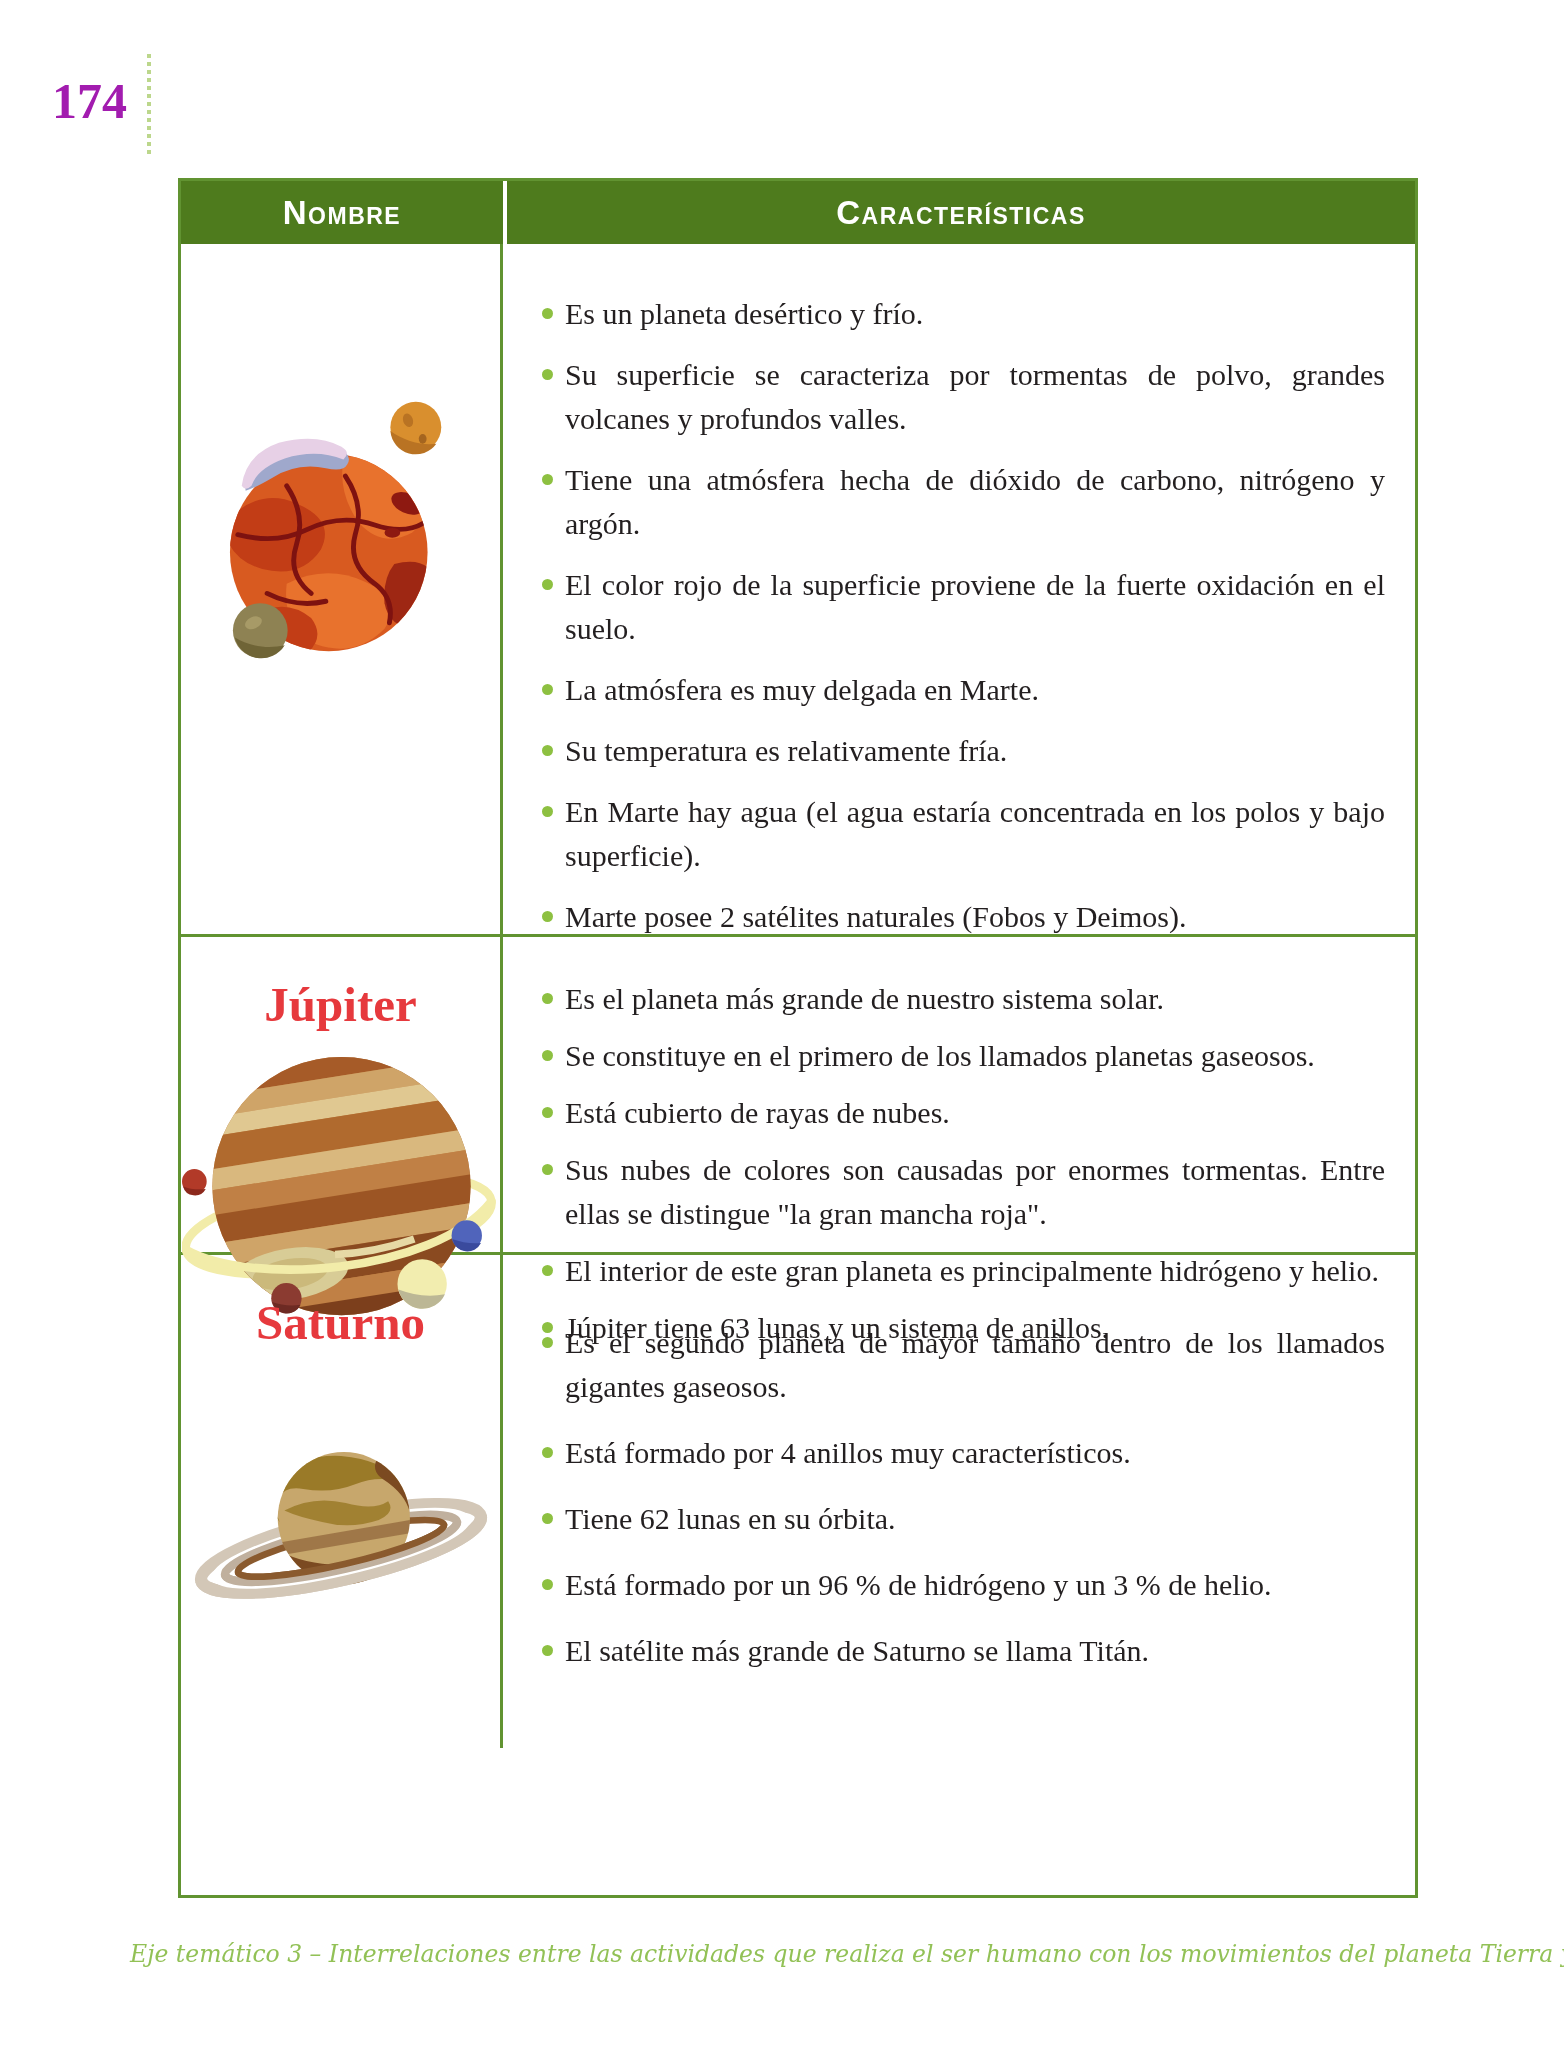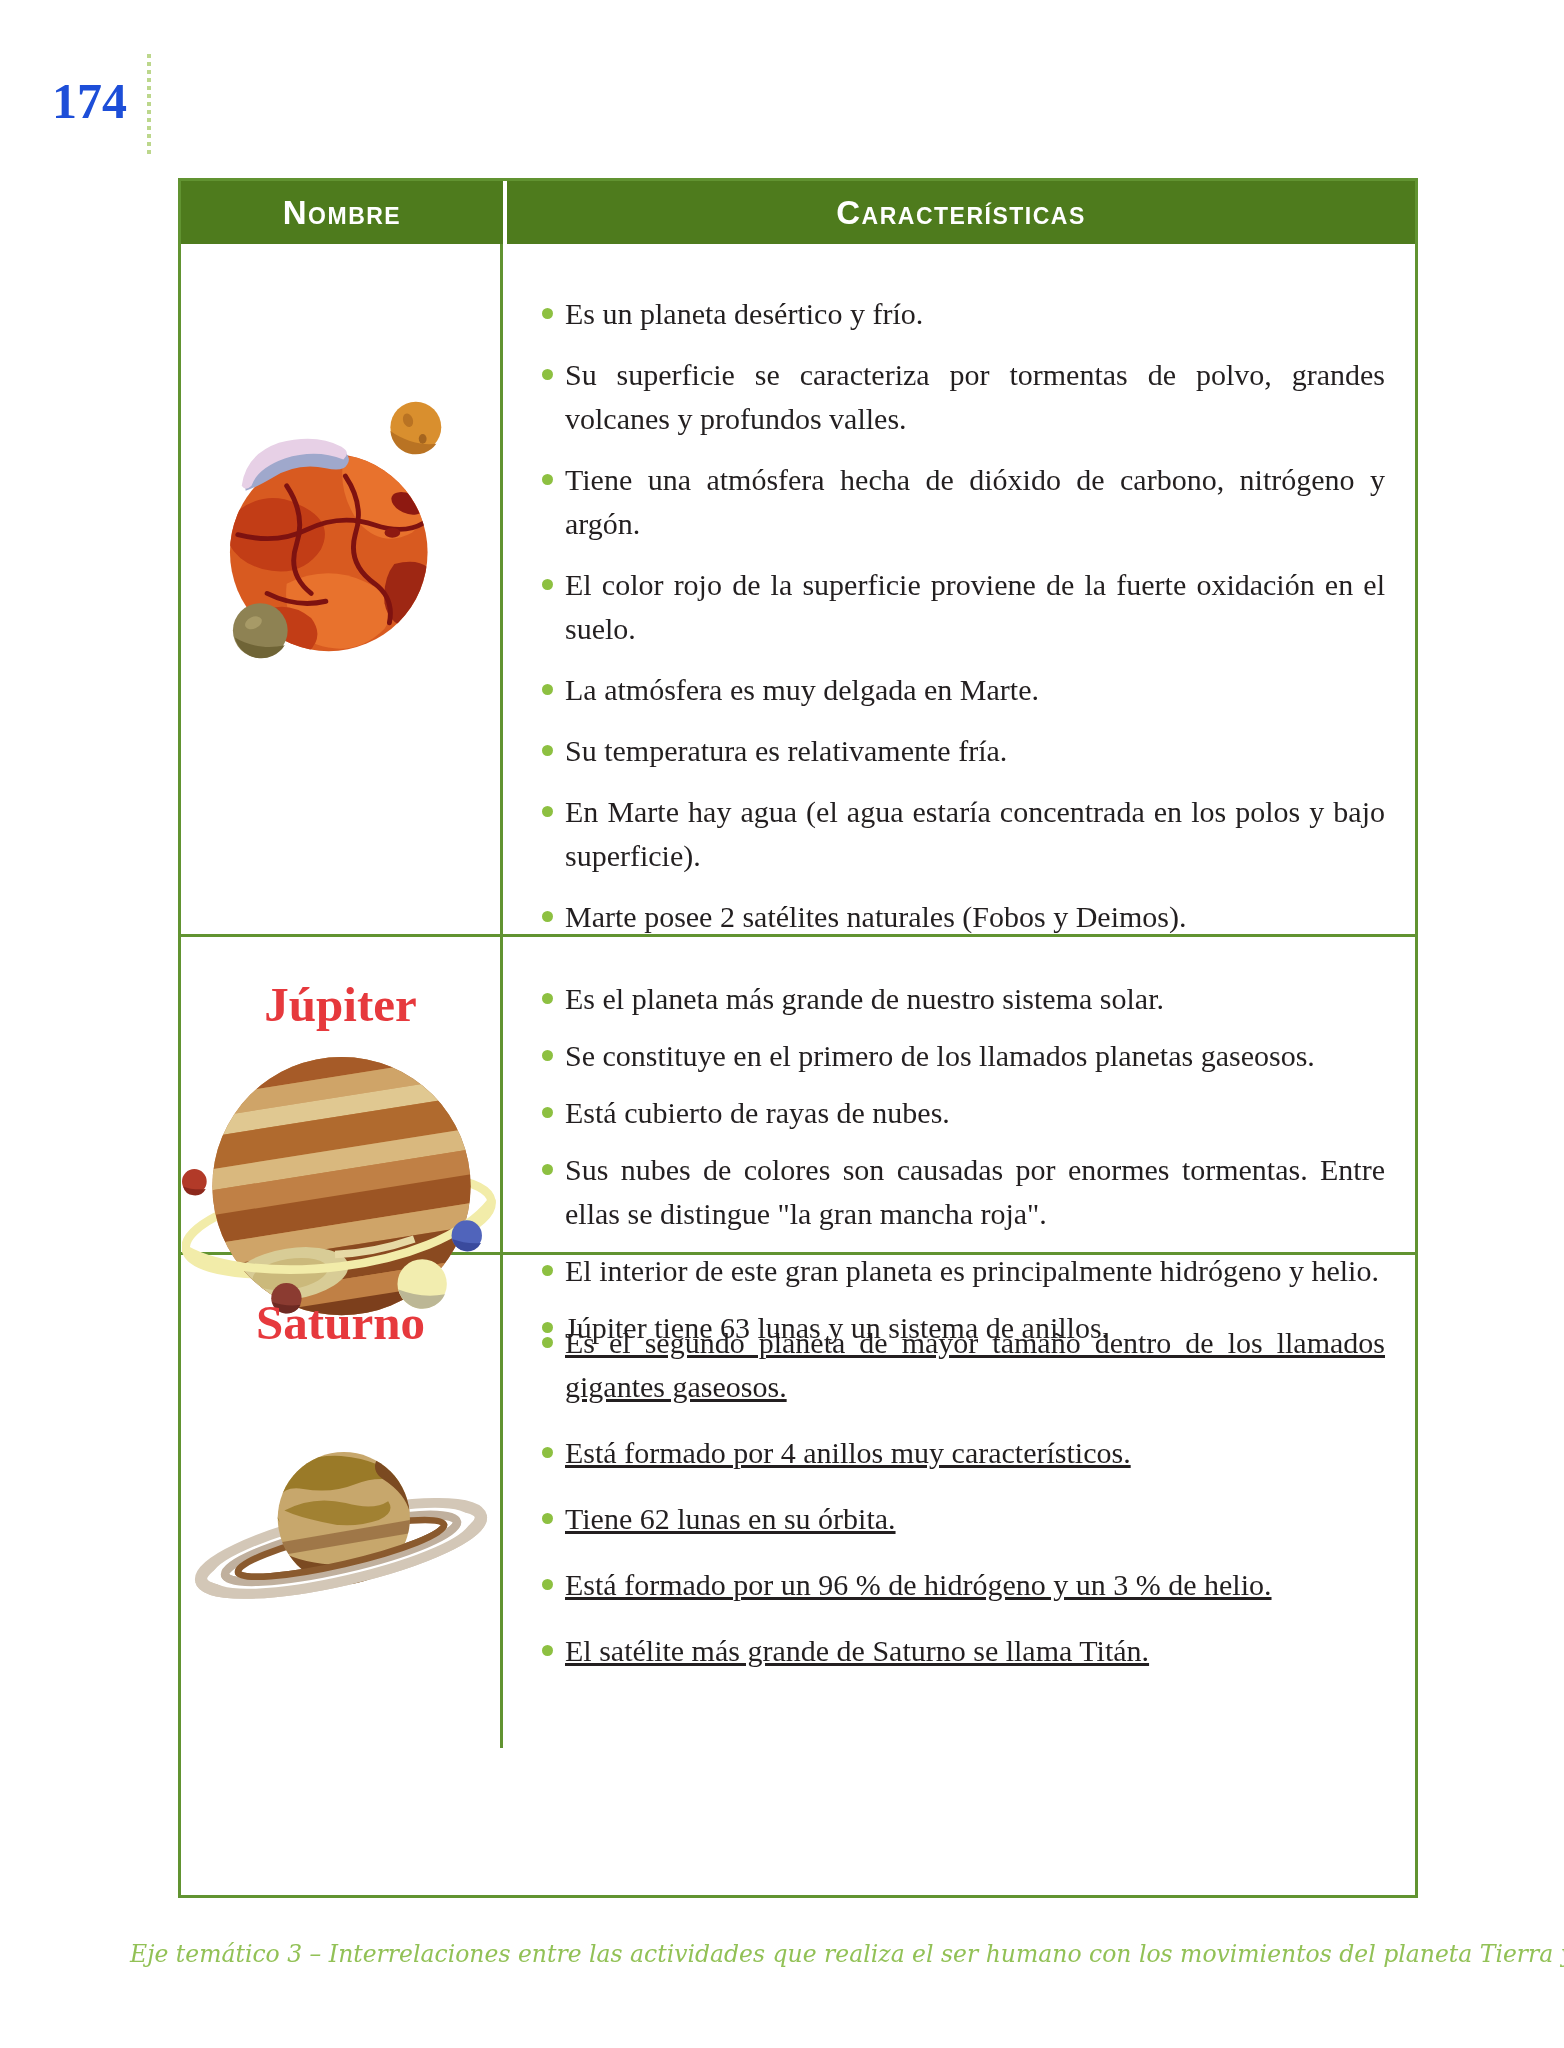--- a/index.html
+++ b/index.html
@@ -3,21 +3,21 @@
 <meta charset="utf-8">
 <style>
   html,body { margin:0; padding:0; background:#ffffff; }
   .page {
     position:relative; width:1564px; height:2048px; background:#ffffff;
     font-family:"Liberation Serif", serif; overflow:hidden;
   }
   
   .page-number {
     position:absolute; left:52px; top:72px;
-    font-size:50px; font-weight:bold; color:#1d4ed8;
+    font-size:50px; font-weight:bold; color:#a21caf;
   }
   .dotted-rule {
     position:absolute; left:147px; top:54px; width:4px; height:100px;
     background-image:repeating-linear-gradient(#bcd78c 0 4px, transparent 4px 8px);
   }
   
   .planet-table {
     position:absolute; left:178px; top:178px; width:1240px; height:1720px;
     border:3px solid #619331; box-sizing:border-box; background:#fff;
   }
@@ -48,21 +48,21 @@
     text-align:justify; font-size:30px; line-height:44px; color:#231f20;
   }
   .char-list li::before {
     content:""; position:absolute; left:1px; top:16px;
     width:11px; height:11px; border-radius:50%; background:#8dc041;
   }
   .row-marte   .char-list { padding-top:36px; }
   .row-jupiter .char-list { padding-top:28px; }
   .row-jupiter .char-list li { margin-bottom:13px; }
   .row-saturno .char-list { padding-top:54px; }
-  .row-saturno .char-list li { margin-bottom:22px;text-decoration:underline; }
+  .row-saturno .char-list li { margin-bottom:22px; }
   
   .footer {
     position:absolute; left:130px; top:1940px; white-space:nowrap;
     font-family:"DejaVu Serif", serif; font-style:italic;
     font-size:23.5px; color:#92c156;
   }
 </style>
 </head>
 <body>
 

